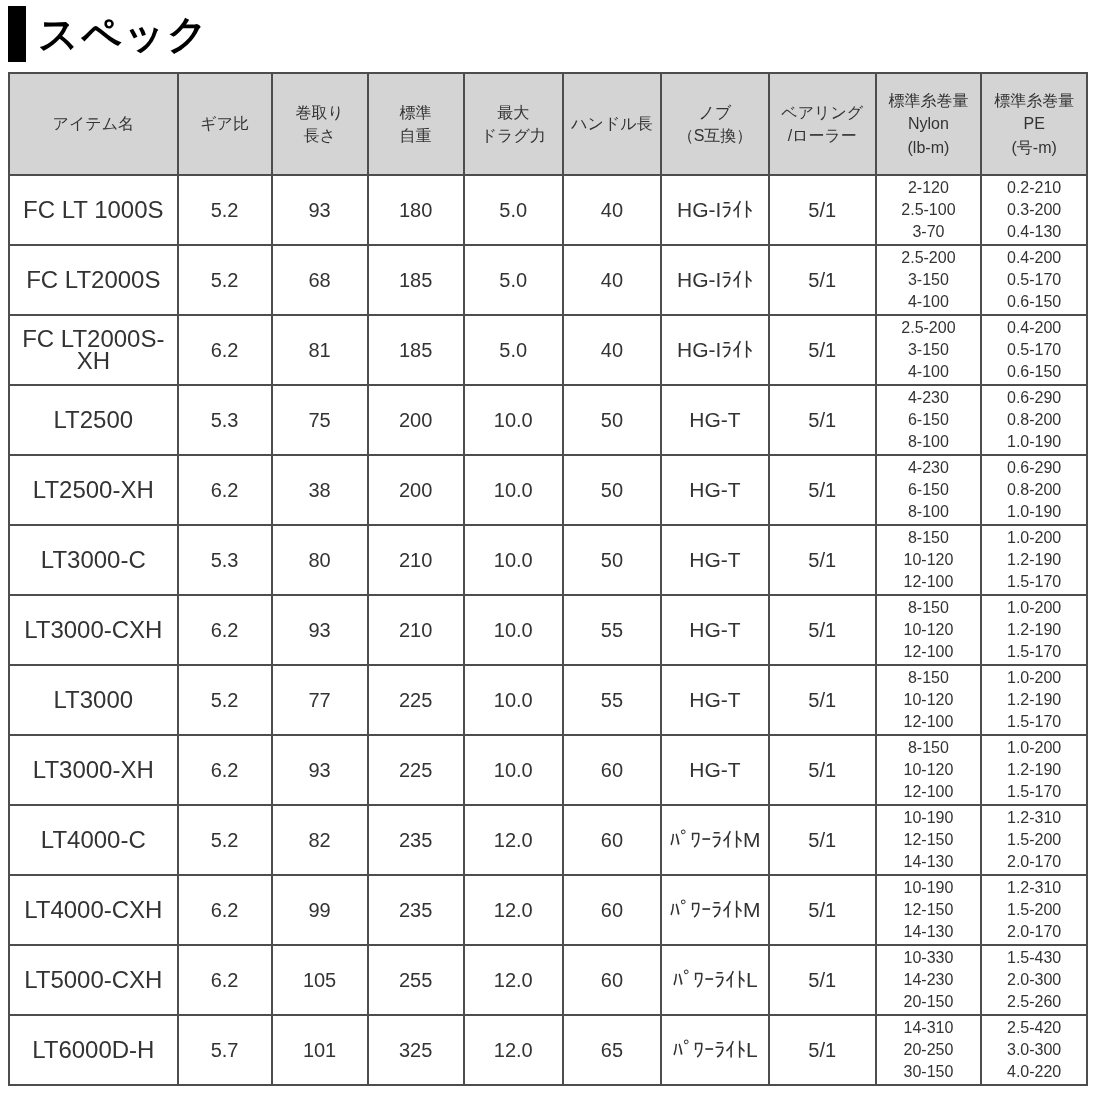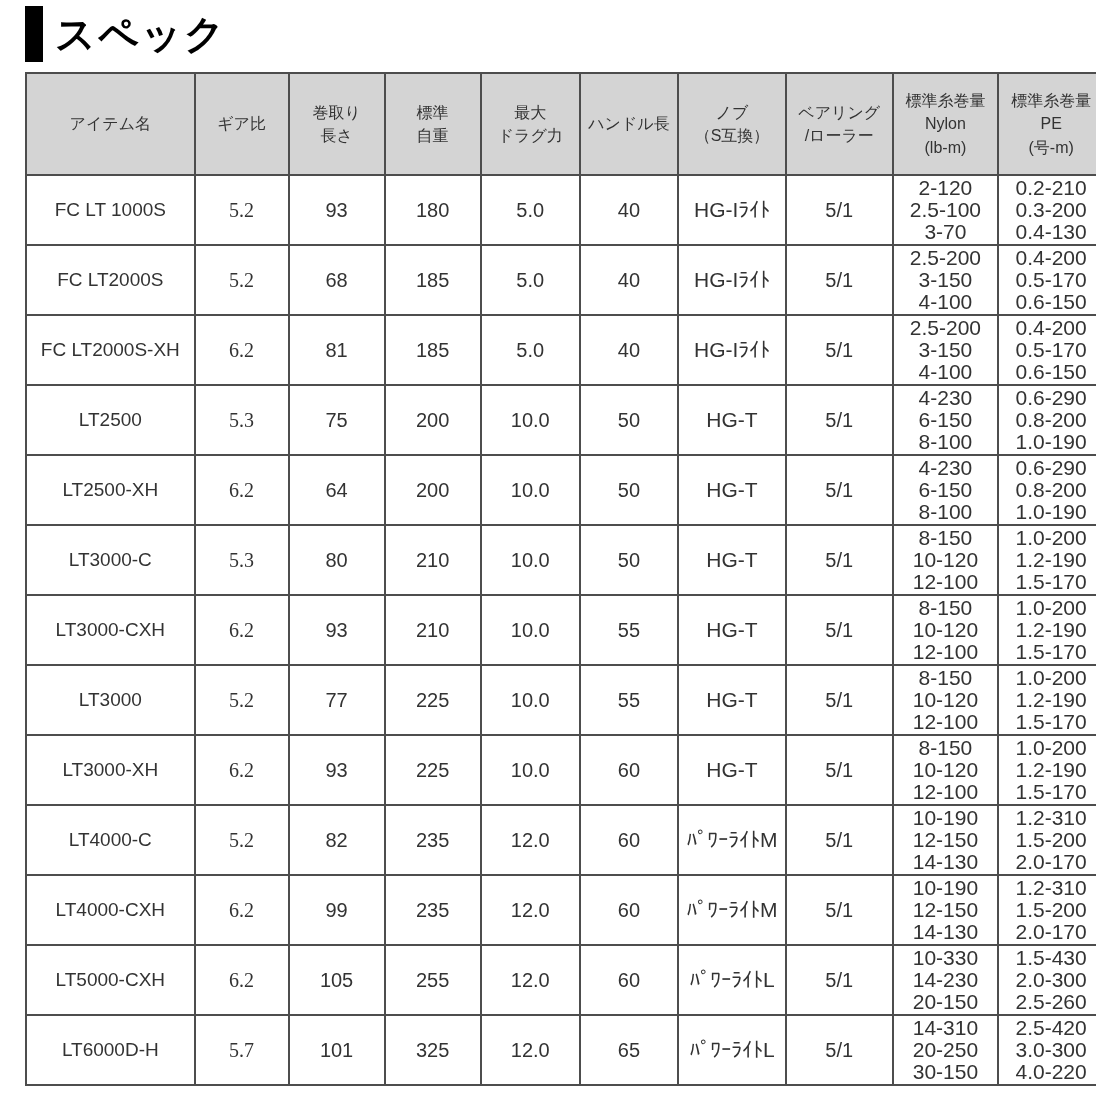--- a/index.html
+++ b/index.html
@@ -5,21 +5,21 @@
   html, body {
     margin: 0;
     padding: 0;
     background: #ffffff;
     font-family: "Liberation Sans", "DejaVu Sans", sans-serif;
   }
   .page {
     width: 1096px;
     height: 1111px;
     box-sizing: border-box;
-    padding: 4px 8px 8px 25px;
+    padding: 4px 8px 8px 8px;
     background: #ffffff;
     overflow: hidden;
   }
   .title-row {
     display: flex;
     align-items: center;
     height: 60px;
     margin-bottom: 8px;
   }
   .title-bar {
@@ -62,34 +62,34 @@
   }
   .spec-table td {
     background: #ffffff;
     color: #333333;
     font-size: 20px;
     line-height: 22px;
     height: 67px;
   }
   
   .col-item          { width: 158px; }
-  .col-gear_ratio    { width: 88px; font-family: Liberation Serif, serif;  }
+  .col-gear_ratio    { width: 88px;  }
   .col-winding_length{ width: 90px;  }
   .col-weight        { width: 90px; margin-left: 39px;  }
   .col-max_drag      { width: 93px;  }
   .col-handle_length { width: 92px; margin-left: 32px;  }
   .col-knob          { width: 101px; margin-top: 22px; }
   .col-bearing       { width: 100px; }
   .col-nylon         { width: 99px;  }
   .col-pe            { width: 99px;  }
 
-  td.col-item  { font-size: 19px; }
+  td.col-item  { font-size: 24px; }
   td.col-knob  { font-size: 21px; letter-spacing: 0px; }
   td.col-nylon,
-  td.col-pe    { font-size: 21px; line-height: 22px; }
+  td.col-pe    { font-size: 16px; line-height: 22px; }
 </style>
 </head>
 <body>
 
 <div class="page">
   <div class="title-row">
     <span class="title-bar"></span>
     <h1 class="title-text">スペック</h1>
   </div>
 
@@ -190,21 +190,21 @@
           <td class="col-nylon">4-230
 6-150
 8-100</td>
           <td class="col-pe">0.6-290
 0.8-200
 1.0-190</td>
         </tr>
         <tr>
           <td class="col-item">LT2500-XH</td>
           <td class="col-gear_ratio">6.2</td>
-          <td class="col-winding_length">64</td>
+          <td class="col-winding_length">38</td>
           <td class="col-weight">200</td>
           <td class="col-max_drag">10.0</td>
           <td class="col-handle_length">50</td>
           <td class="col-knob">HG-T</td>
           <td class="col-bearing">5/1</td>
           <td class="col-nylon">4-230
 6-150
 8-100</td>
           <td class="col-pe">0.6-290
 0.8-200

